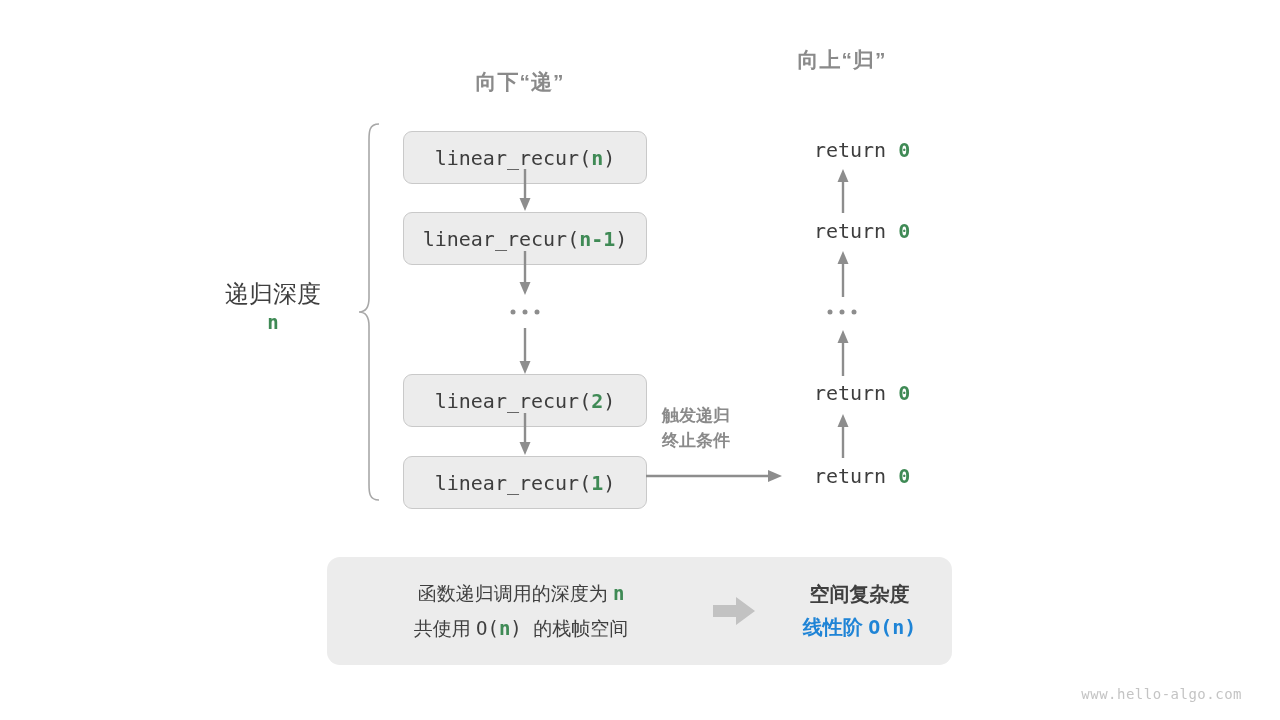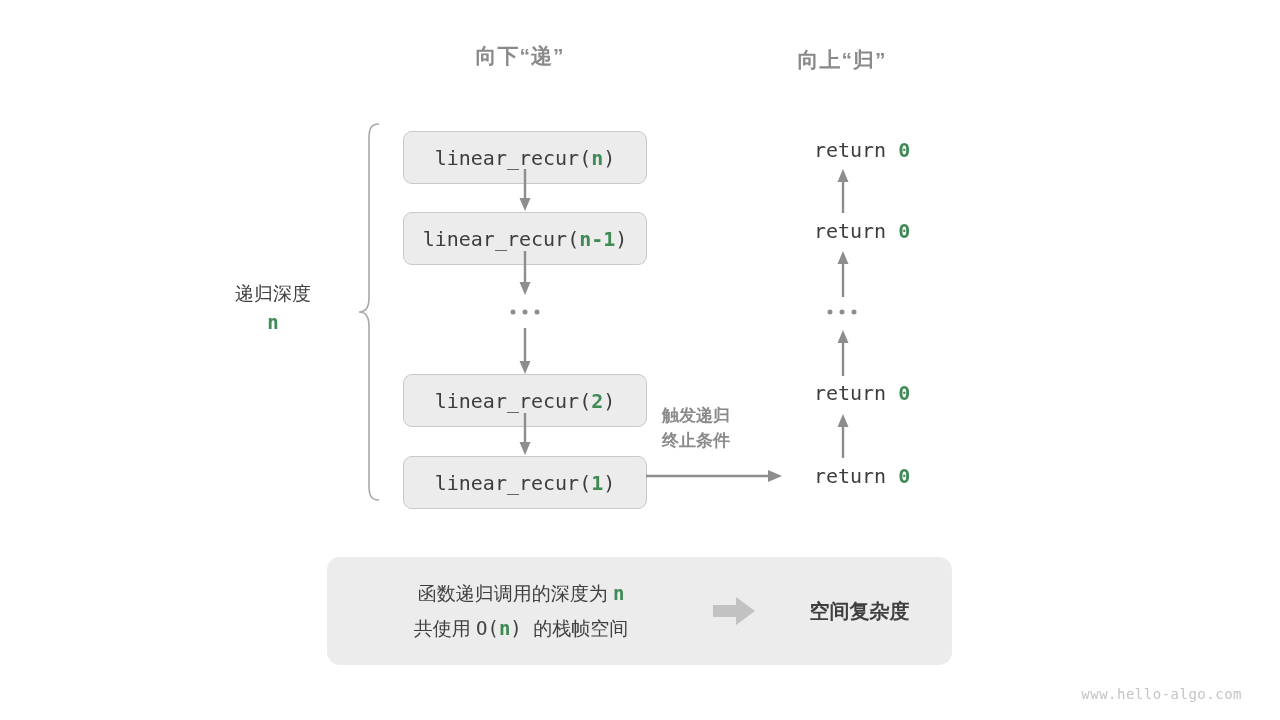--- a/index.html
+++ b/index.html
@@ -21,21 +21,21 @@
   }
   .col-header {
     position: absolute;
     font-size: 21px;
     font-weight: bold;
     color: #8a8a8a;
     letter-spacing: 1px;
     white-space: nowrap;
     transform: translateX(-50%);
   }
-  #header-down { left: 520px; top: 42px; }
+  #header-down { left: 520px; top: 68px; }
   #header-up   { left: 838px; top: 46px; padding-left: 8px; }
 
   .call-box {
     position: absolute;
     left: 403px;
     width: 244px;
     height: 53px;
     box-sizing: border-box;
     background: #ececec;
     border: 1.4px solid #c9c9c9;
@@ -81,21 +81,21 @@
 
   .depth-label {
     position: absolute;
     left: 273px;
     top: 281px;
     transform: translateX(-50%);
     text-align: center;
     white-space: nowrap;
   }
   .depth-label .zh {
-    font-size: 19px;
+    font-size: 24px;
     color: #3f3f3f;
     display: block;
     line-height: 26px;
   }
   .depth-label .n {
     font-size: 19px;
     font-weight: bold;
     color: #3f8a55;
     font-family: "DejaVu Sans Mono", "Liberation Mono", monospace;
     display: block;
@@ -282,17 +282,18 @@
       <div><span>函数递归调用的深度为 </span><span class="g">n</span></div>
       <div><span>共使用 </span><span class="mono">O(</span><span class="g">n</span><span class="mono">) </span><span>的栈帧空间</span></div>
     </div>
     <div class="summary-arrow">
       <svg width="46" height="34">
         <path d="M 2 11 L 25 11 L 25 3 L 44 17 L 25 31 L 25 23 L 2 23 Z" fill="#c2c2c2"></path>
       </svg>
     </div>
     <div class="summary-right">
       <span class="title">空间复杂度</span>
+      <span class="value"><span>线性阶 </span><span class="mono">O(n)</span></span>
     </div>
   </div>
 
   <div class="watermark">www.hello-algo.com</div>
 </div>
 
 </body></html>

